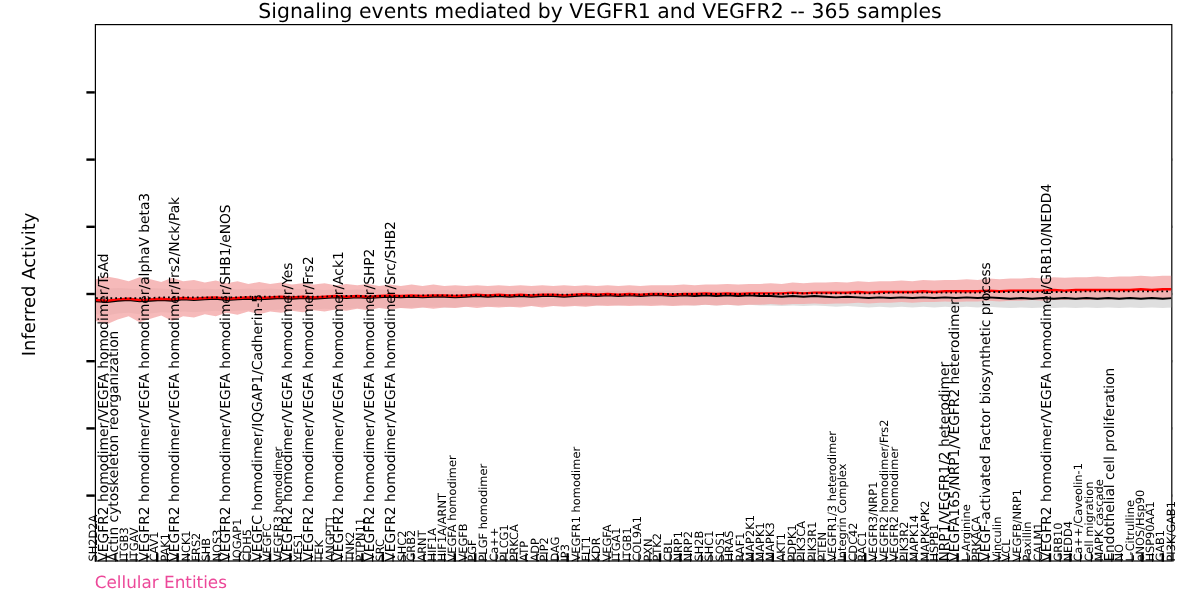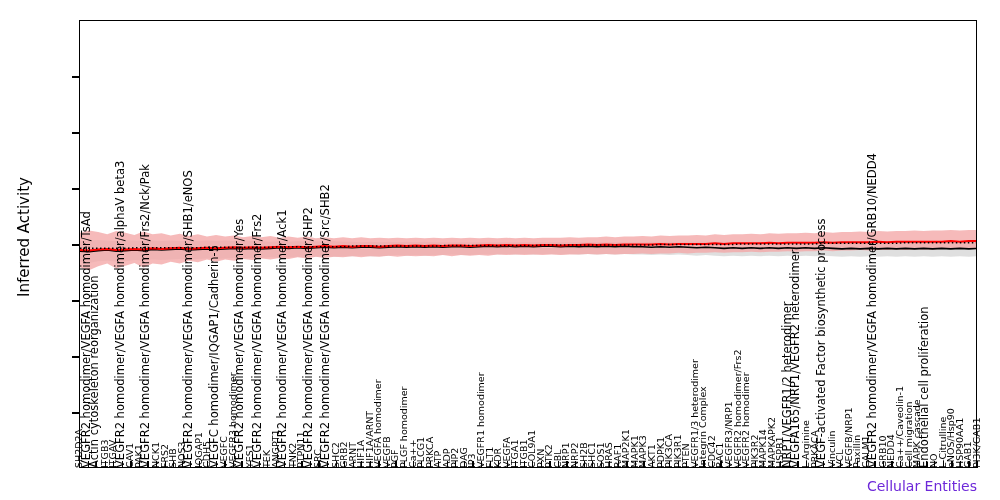--- a/index.html
+++ b/index.html
@@ -41,23 +41,23 @@
     color: #000;
     transform: rotate(-90deg);
     transform-origin: center center;
     white-space: nowrap;
   }
   .xlabel {
     position: absolute;
     left: 79px;
     top: 478px;
     width: 898px;
-    text-align: right;
+    text-align: left;
     font-size: 14px;
-    color: #6d28d9;
+    color: #ec4899;
     white-space: nowrap;
   }
   .axes-frame {
     position: absolute;
     left: 79px;
     top: 20px;
     width: 898px;
     height: 448px;
     border: 1.6px solid #000;
     box-sizing: border-box;
@@ -149,20 +149,21 @@
     position: absolute;
     left: 0;
     top: 0;
   }
 </style>
 </head>
 <body>
 
 <div id="figure">
 
+  <div class="chart-title">Signaling events mediated by VEGFR1 and VEGFR2 -- 365 samples</div>
 
   <div class="ylabel">Inferred Activity</div>
 
   <div id="ytick-labels"></div>
   <div id="ytick-marks">
       <div class="ytick-mark" style="top: 76px;"></div>
       <div class="ytick-mark-right" style="top: 76px;"></div>
       <div class="ytick-mark" style="top: 132px;"></div>
       <div class="ytick-mark-right" style="top: 132px;"></div>
       <div class="ytick-mark" style="top: 188px;"></div>

